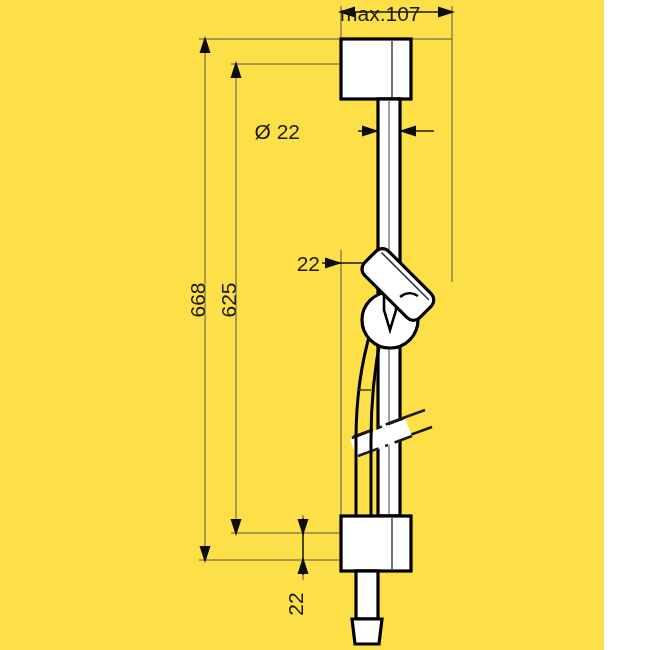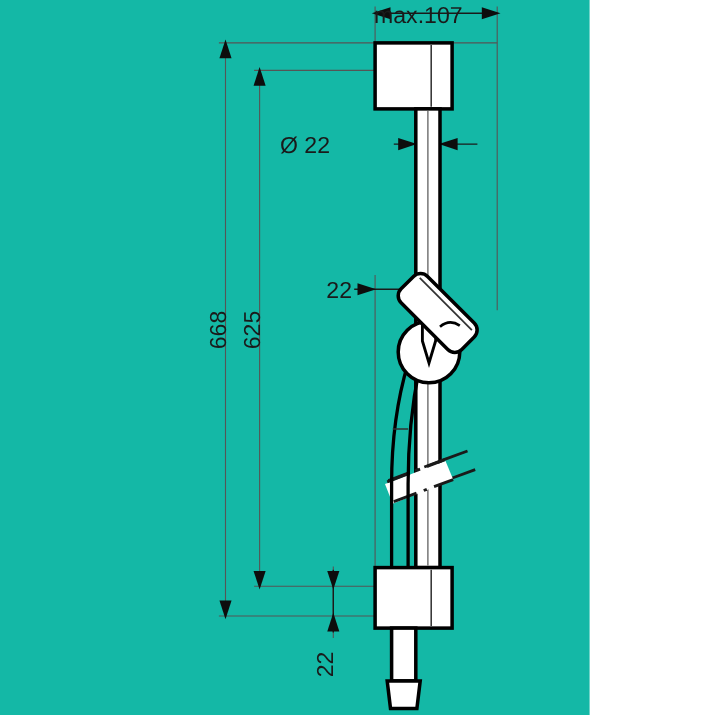--- a/index.html
+++ b/index.html
@@ -5,23 +5,23 @@
   html, body {
     margin: 0;
     padding: 0;
     background: #ffffff;
   }
   body {
     font-family: "Liberation Sans", sans-serif;
   }
   #stage {
     position: relative;
-    width: 536px;
+    width: 604px;
     height: 650px;
-    background: #14b8a6;
+    background: #fde047;
     overflow: hidden;
   }
   #drawing {
     position: absolute;
     left: 0;
     top: 0;
   }
   .dimtext {
     font-family: "Liberation Sans", sans-serif;
     font-size: 21px;

